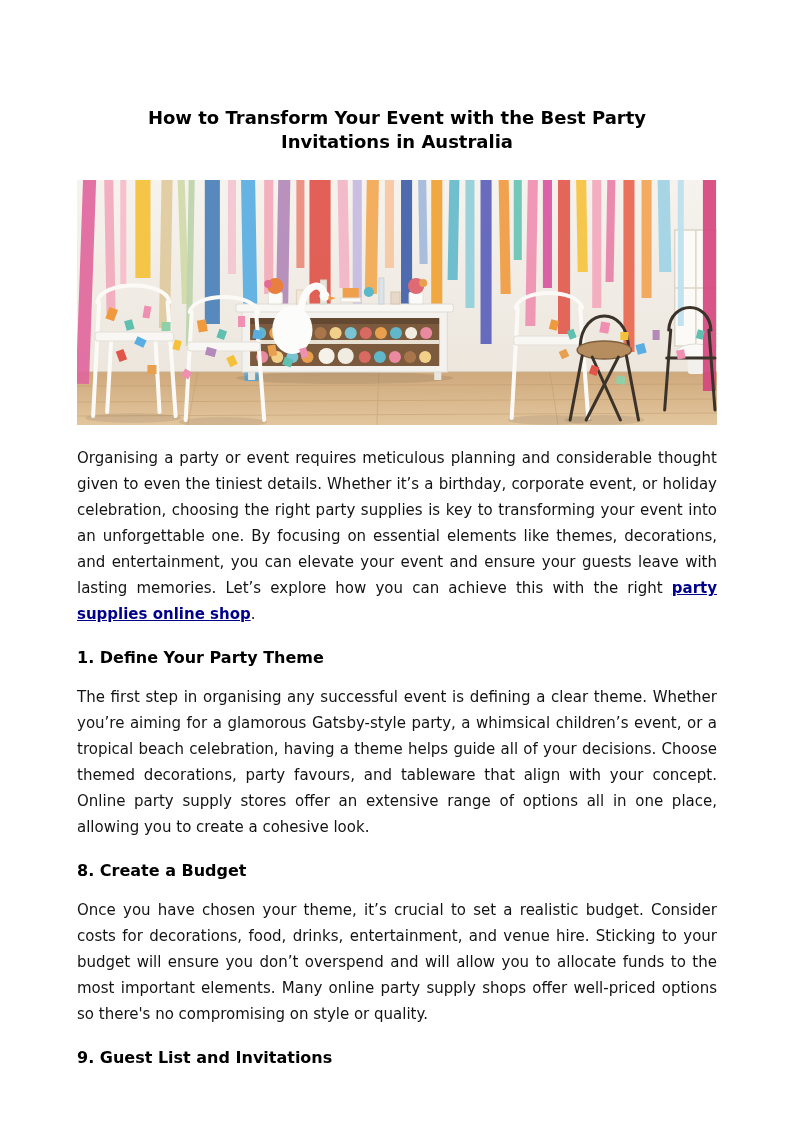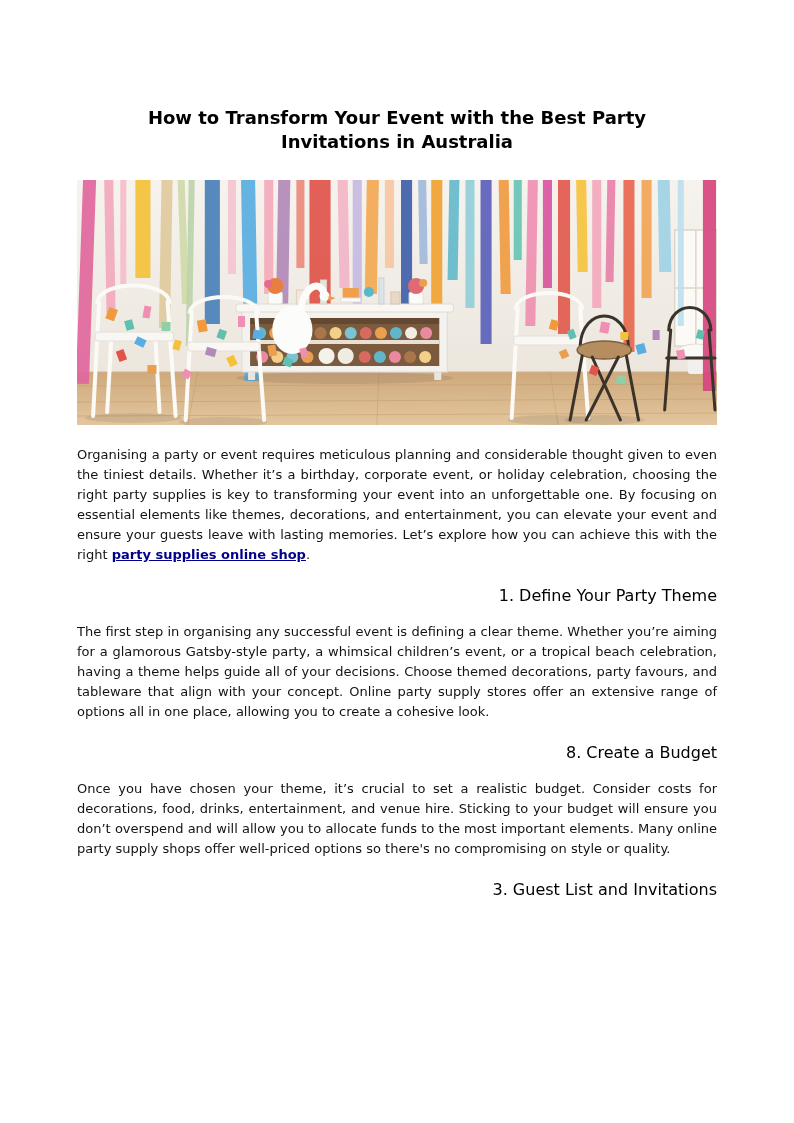--- a/index.html
+++ b/index.html
@@ -5,22 +5,22 @@
   html,body{margin:0;padding:0;background:#ffffff;}
   .page{
     width:794px;height:1123px;box-sizing:border-box;
     padding:106px 77px 30px;background:#fff;overflow:hidden;position:relative;
     font-family:"DejaVu Sans","Liberation Sans",sans-serif;color:#111;
   }
   .doc-title{font-size:18px;font-weight:bold;line-height:24px;text-align:center;margin:0 0 26px;color:#000;}
   .doc-title span{display:block;}
   .hero{display:block;width:640px;height:245px;margin:0 0 20px;}
   .hero svg{display:block;width:640px;height:245px;}
-  .para{font-size:13px;line-height:20px;text-align:justify;margin:3px 0 16px;color:#131313;}
-  .heading{font-size:16px;font-weight:normal;line-height:22px;margin:20px 0 15px;color:#000;text-align:right;}
+  .para{font-size:15px;line-height:26px;text-align:justify;margin:3px 0 16px;color:#131313;}
+  .heading{font-size:16px;font-weight:bold;line-height:22px;margin:20px 0 15px;color:#000;}
   .inline-link{color:#00008B;font-weight:bold;text-decoration:underline;cursor:pointer;}
 </style>
 </head>
 <body>
 
 <div class="page">
 
   <h1 class="doc-title">
     <span>How to Transform Your Event with the Best Party</span>
     <span>Invitations in Australia</span>
@@ -252,15 +252,15 @@
   </figure>
 
   <p class="para"><span>Organising a party or event requires meticulous planning and considerable thought given to even the tiniest details. Whether it’s a birthday, corporate event, or holiday celebration, choosing the right party supplies is key to transforming your event into an unforgettable one. By focusing on essential elements like themes, decorations, and entertainment, you can elevate your event and ensure your guests leave with lasting memories. Let’s explore how you can achieve this with the right </span><a class="inline-link" style="color: rgb(0, 0, 139);">party supplies online shop</a><span>.</span></p>
 
   <h2 class="heading">1. Define Your Party Theme</h2>
   <p class="para">The first step in organising any successful event is defining a clear theme. Whether you’re aiming for a glamorous Gatsby-style party, a whimsical children’s event, or a tropical beach celebration, having a theme helps guide all of your decisions. Choose themed decorations, party favours, and tableware that align with your concept. Online party supply stores offer an extensive range of options all in one place, allowing you to create a cohesive look.</p>
 
   <h2 class="heading">8. Create a Budget</h2>
   <p class="para">Once you have chosen your theme, it’s crucial to set a realistic budget. Consider costs for decorations, food, drinks, entertainment, and venue hire. Sticking to your budget will ensure you don’t overspend and will allow you to allocate funds to the most important elements. Many online party supply shops offer well-priced options so there's no compromising on style or quality.</p>
 
-  <h2 class="heading">3. Guest List and Invitations</h2>
+  <h2 class="heading">9. Guest List and Invitations</h2>
 
 </div>
 
 </body></html>

